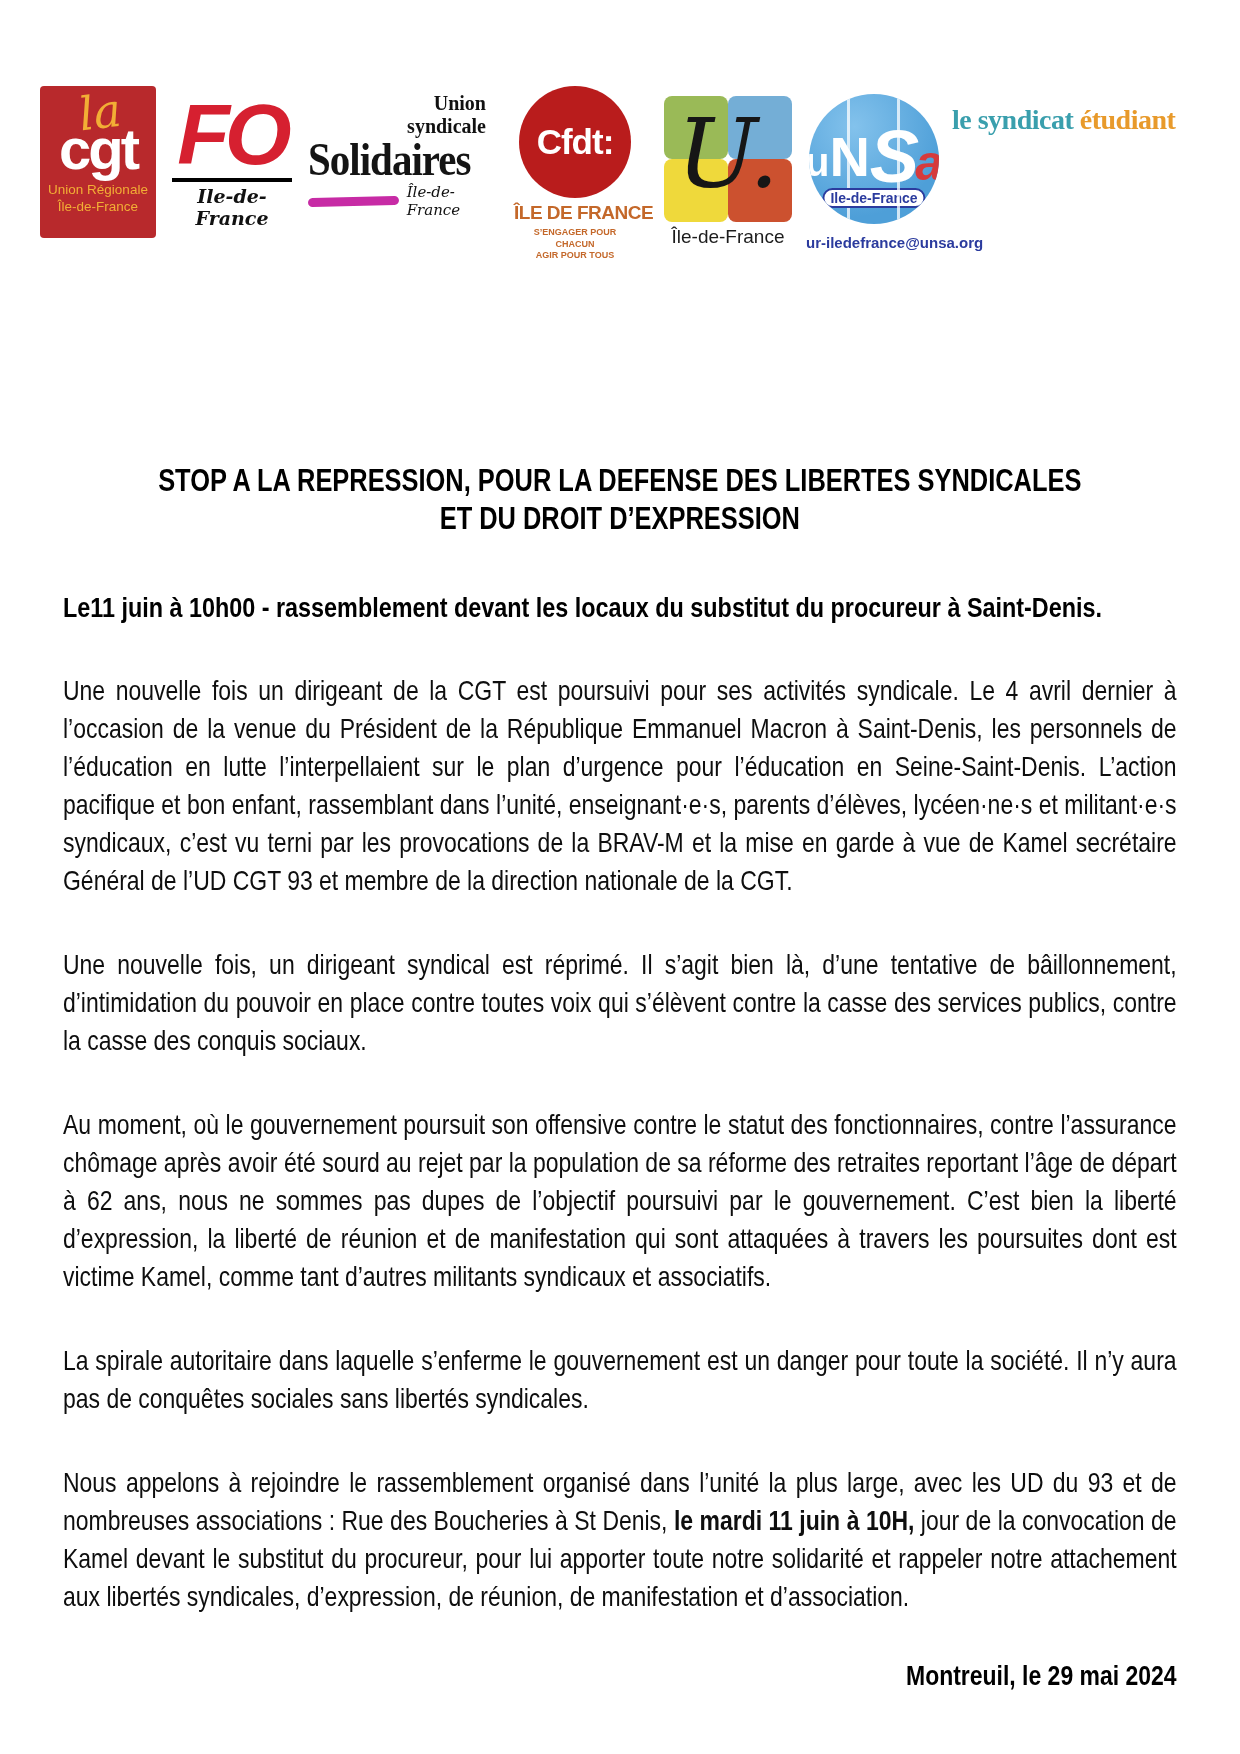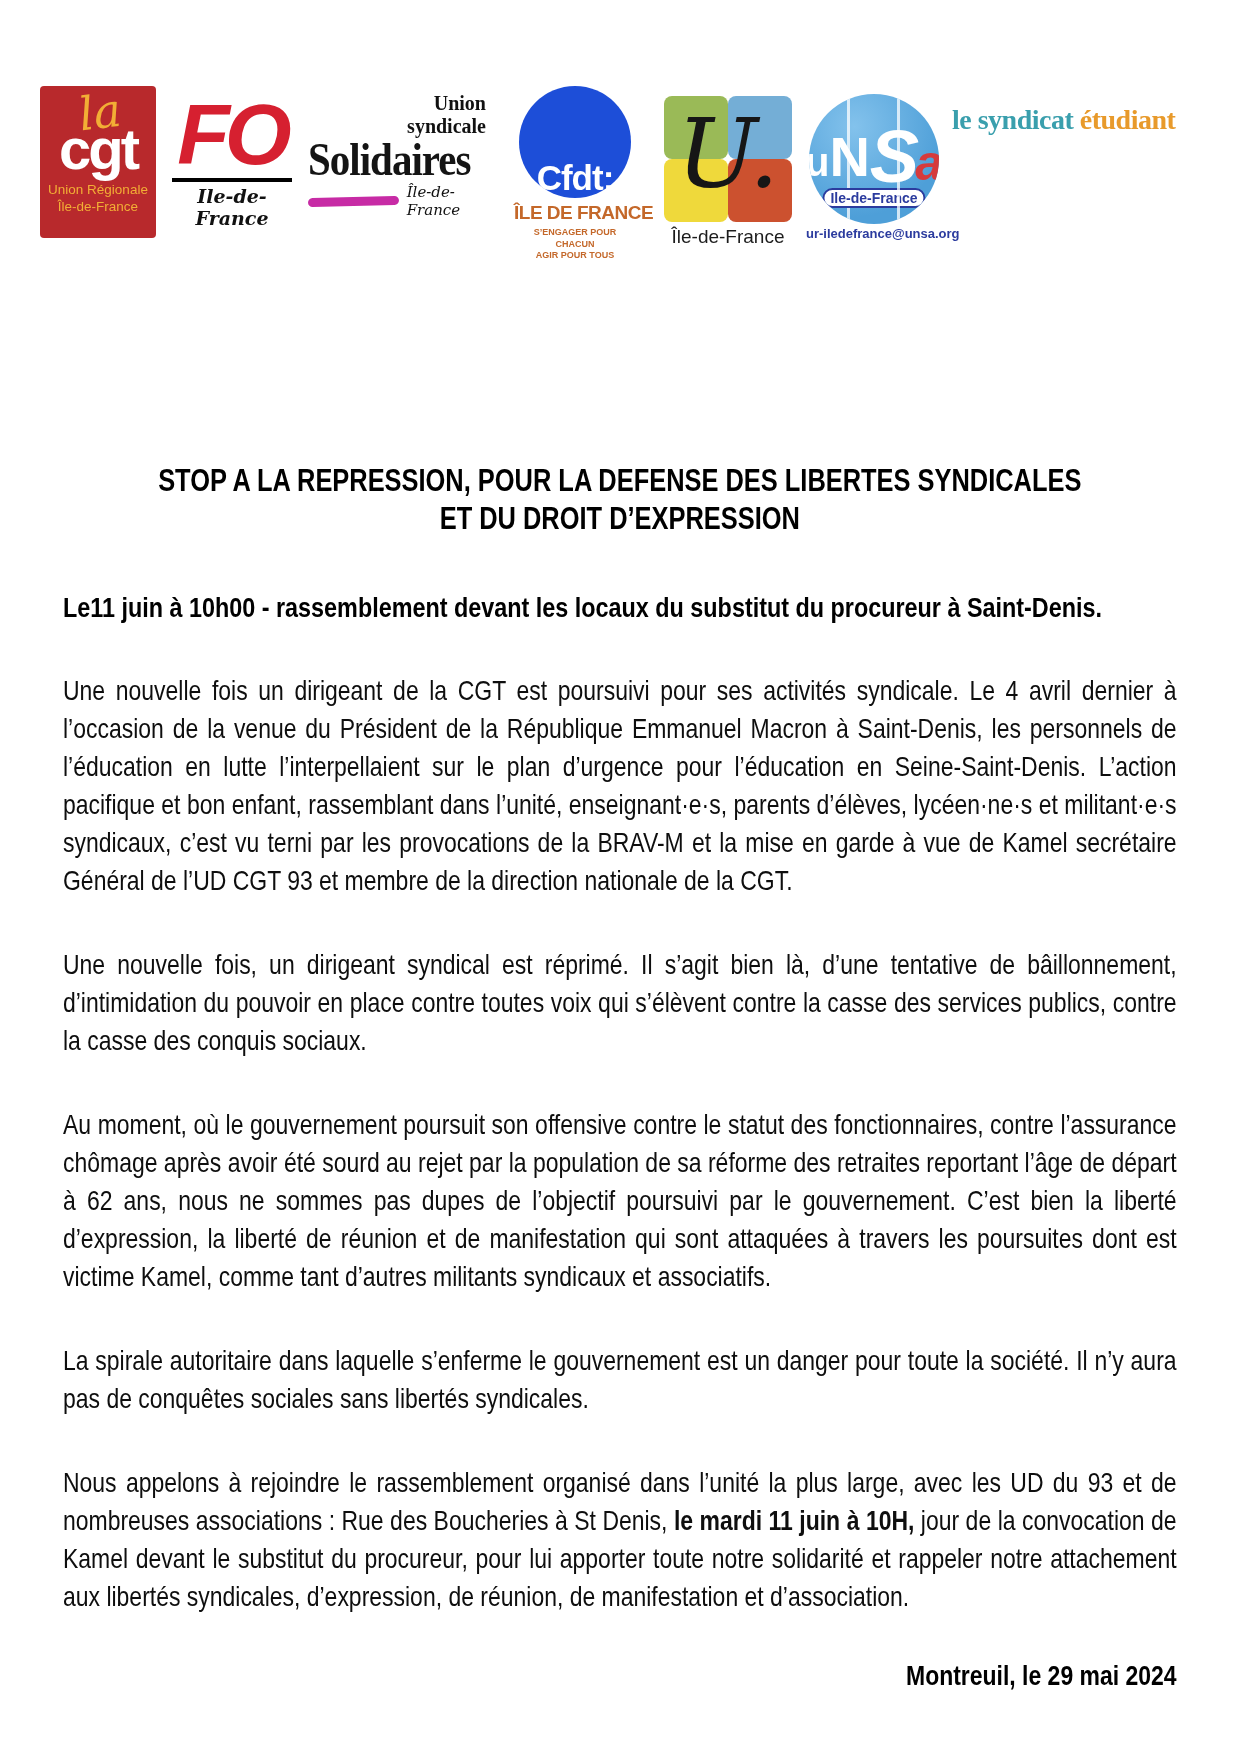--- a/index.html
+++ b/index.html
@@ -25,21 +25,21 @@
   
   .logo-sol { width:184px; margin:6px 22px 0 0; }
   .sol-union { text-align:right; font-family:"Liberation Serif", serif; font-weight:bold; font-size:20px; line-height:1.15; padding-right:6px; color:#111; }
   .sol-name { font-family:"Liberation Serif", serif; font-weight:700; font-size:41px; letter-spacing:-1px; line-height:1.05; transform:scaleY(1.15); transform-origin:left center; color:#141414; }
   .sol-bottom { display:flex; align-items:center; margin-top:2px; }
   .sol-underline { width:108px; height:9px; background:#c72ba5; border-radius:5px; transform:rotate(-1.5deg); }
   .sol-region { font-family:"DejaVu Serif", serif; font-style:italic; font-size:15px; margin-left:8px; color:#111; }
 
   
   .logo-cfdt { width:122px; text-align:center; margin-right:26px; }
-  .cfdt-circle { width:112px; height:112px; border-radius:50%; background:#1d4ed8; margin:0 auto; display:flex; align-items:flex-end; justify-content:center; }
+  .cfdt-circle { width:112px; height:112px; border-radius:50%; background:#b91c1c; margin:0 auto; display:flex; align-items:center; justify-content:center; }
   .cfdt-acronym { color:#fff; font-weight:900; font-size:35px; letter-spacing:-1px; }
   .cfdt-region { margin-top:4px; color:#c4682a; font-weight:900; font-size:19px; letter-spacing:-0.5px; white-space:nowrap; }
   .cfdt-slogan { margin-top:3px; color:#c4682a; font-size:9px; font-weight:bold; line-height:1.3; }
 
   
   .logo-fsu { width:132px; text-align:center; margin:10px 12px 0 0; }
   .fsu-square { position:relative; width:128px; height:126px; margin:0 auto; }
   .fsu-q { position:absolute; width:50%; height:50%; border-radius:8px; }
   .fsu-q.g { left:0; top:0; background:#9aba57; }
   .fsu-q.b { right:0; top:0; background:#74aed6; }
@@ -52,21 +52,21 @@
   .logo-unsa { width:136px; text-align:center; margin:8px 10px 0 0; }
   .unsa-circle { position:relative; width:130px; height:130px; border-radius:50%; margin:0 auto; background:radial-gradient(circle at 35% 25%, #83c2ec, #4e9fd8 70%); overflow:hidden; display:flex; align-items:center; justify-content:center; }
   .unsa-circle::before, .unsa-circle::after { content:""; position:absolute; top:0; bottom:0; width:3px; background:rgba(255,255,255,0.75); }
   .unsa-circle::before { left:38px; } .unsa-circle::after { left:88px; }
   .unsa-letters { position:relative; display:flex; align-items:center; margin-top:-6px; }
   .unsa-u { color:#fff; font-weight:bold; font-size:40px; margin-top:12px; }
   .unsa-n { color:#fff; font-weight:bold; font-size:56px; }
   .unsa-s { color:#fff; font-weight:bold; font-style:italic; font-size:74px; }
   .unsa-a { color:#d63a3c; font-weight:bold; font-style:italic; font-size:50px; margin:14px 0 0 -4px; }
   .unsa-pill { position:absolute; left:50%; bottom:16px; transform:translateX(-50%); background:#fff; border:2px solid #2b3b9e; border-radius:10px; color:#2b3b9e; font-weight:bold; font-size:14px; padding:0 6px; white-space:nowrap; }
-  .unsa-email { margin-top:2px; color:#2b3b9e; font-weight:bold; font-size:13px; white-space:nowrap; }
+  .unsa-email { margin-top:10px; color:#2b3b9e; font-weight:bold; font-size:15px; white-space:nowrap; }
 
   
   .logo-unef { width:175px; margin-top:16px; text-align:center; }
   .unef-name { display:flex; align-items:flex-end; justify-content:center; color:#3a9fad; font-weight:900; font-size:70px; line-height:0.9; letter-spacing:-3px; }
   .unef-e { position:relative; width:46px; height:46px; margin:0 2px 2px 2px; background:#e89a2b; border-radius:50%; color:#fff; font-size:44px; line-height:44px; font-weight:900; }
   .unef-accent { position:absolute; top:-18px; right:0; width:17px; height:17px; background:#e89a2b; transform:rotate(25deg) skew(8deg); }
   .unef-tagline { margin-top:2px; font-size:28px; font-weight:bold; letter-spacing:-0.5px; white-space:nowrap;font-family:Liberation Serif, serif; }
   .unef-tagline .teal { color:#3a9fad; }
   .unef-tagline .orange { color:#e89a2b; }
 

